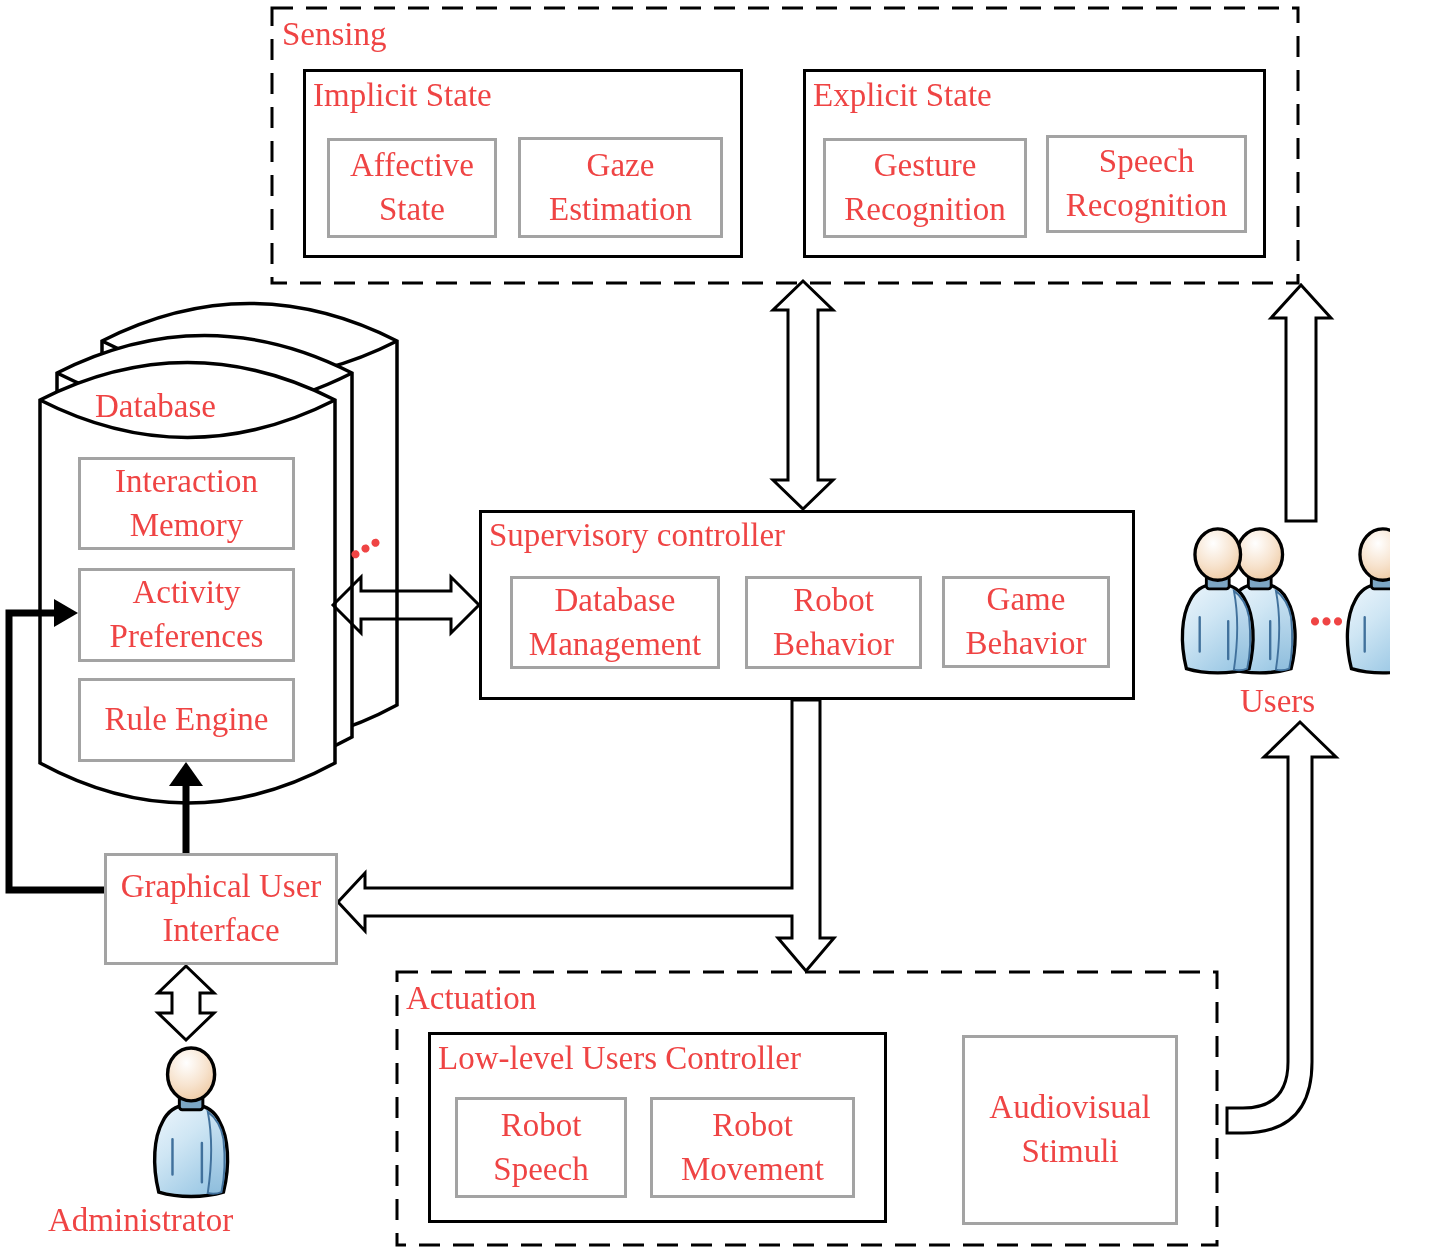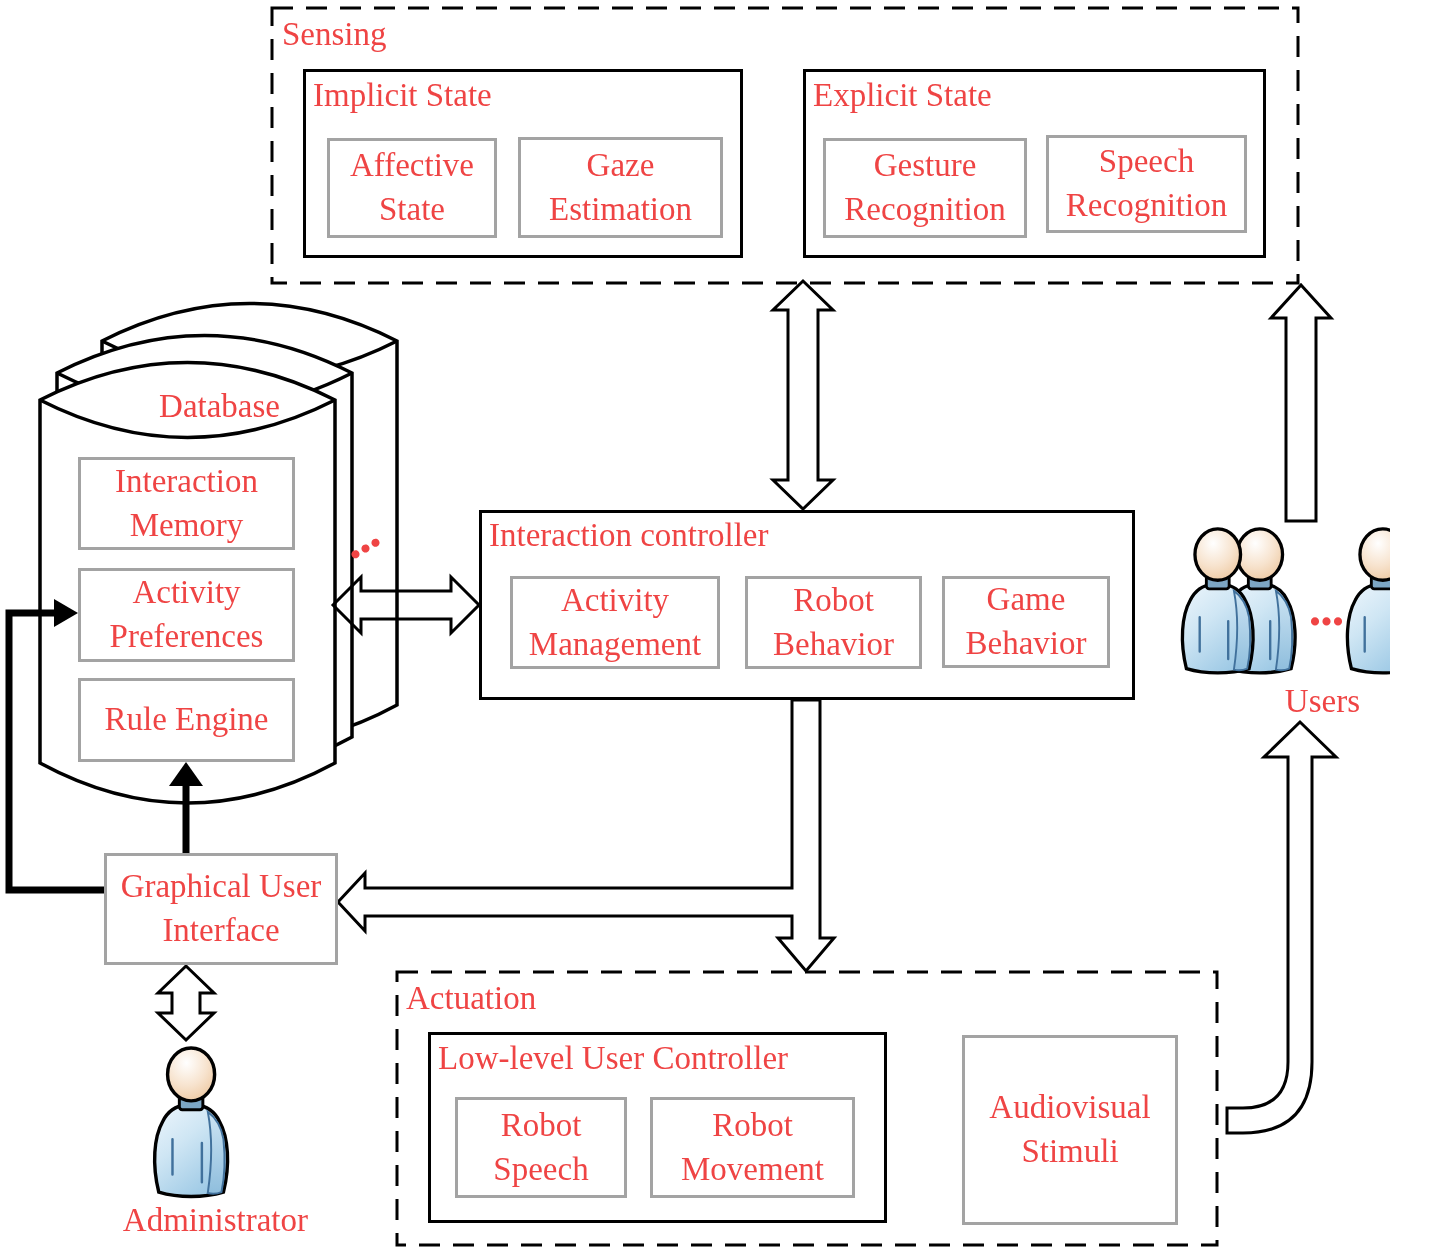--- a/index.html
+++ b/index.html
@@ -12,21 +12,21 @@
     position:absolute;box-sizing:border-box;border:3px solid #a3a3a3;background:#fff;
     display:flex;align-items:center;justify-content:center;text-align:center;
     font-size:33px;line-height:1.32;
   }
   .container-box{
     position:absolute;box-sizing:border-box;border:3px solid #000;background:transparent;
   }
   .lbl{
     position:absolute;font-size:33px;line-height:1.1;white-space:nowrap;
   }
-  .lbl-center{text-align:right;}
+  .lbl-center{text-align:left;}
   .ellipsis{
     position:absolute;font-size:50px;font-weight:bold;letter-spacing:-1px;line-height:1;
   }
 </style>
 </head>
 <body>
 
 <div id="canvas">
 
   <svg id="lines" viewBox="0 0 1430 1257">
@@ -106,30 +106,30 @@
   <div class="box" style="left:823px;top:138px;width:204px;height:100px;">Gesture Recognition</div>
   <div class="box" style="left:1046px;top:135px;width:201px;height:98px;">Speech Recognition</div>
 
   <div class="lbl lbl-center" style="left:95px;top:388px;width:185px;">Database</div>
   <div class="box" style="left:78px;top:457px;width:217px;height:93px;">Interaction Memory</div>
   <div class="box" style="left:78px;top:568px;width:217px;height:94px;">Activity Preferences</div>
   <div class="box" style="left:78px;top:678px;width:217px;height:84px;">Rule Engine</div>
   <div class="ellipsis" style="left:341px;top:512px;transform:rotate(-30deg);">...</div>
 
   <div class="container-box" style="left:479px;top:510px;width:656px;height:190px;background:#fff;"></div>
-  <div class="lbl" style="left:489px;top:517px;">Interaction controller</div>
-  <div class="box" style="left:510px;top:576px;width:210px;height:93px;">Activity Management</div>
+  <div class="lbl" style="left:489px;top:517px;">Supervisory controller</div>
+  <div class="box" style="left:510px;top:576px;width:210px;height:93px;">Database Management</div>
   <div class="box" style="left:745px;top:576px;width:177px;height:93px;">Robot Behavior</div>
   <div class="box" style="left:942px;top:576px;width:168px;height:92px;font-family:Liberation Serif, serif;">Game Behavior</div>
 
   <div class="box" style="left:104px;top:853px;width:234px;height:112px;">Graphical User Interface</div>
 
   <div class="lbl" style="left:406px;top:980px;">Actuation</div>
   <div class="container-box" style="left:428px;top:1032px;width:459px;height:191px;"></div>
-  <div class="lbl" style="left:438px;top:1040px;">Low-level User Controller</div>
+  <div class="lbl" style="left:438px;top:1040px;">Low-level Users Controller</div>
   <div class="box" style="left:455px;top:1097px;width:172px;height:101px;">Robot Speech</div>
   <div class="box" style="left:650px;top:1097px;width:205px;height:101px;">Robot Movement</div>
   <div class="box" style="left:962px;top:1035px;width:216px;height:190px;">Audiovisual Stimuli</div>
 
   <div class="ellipsis" style="left:1302px;top:583px;width:48px;text-align:center;">...</div>
   <div class="lbl lbl-center" style="left:1240px;top:683px;width:120px;">Users</div>
   <div class="lbl lbl-center" style="left:48px;top:1202px;width:260px;">Administrator</div>
 
 </div>
 

